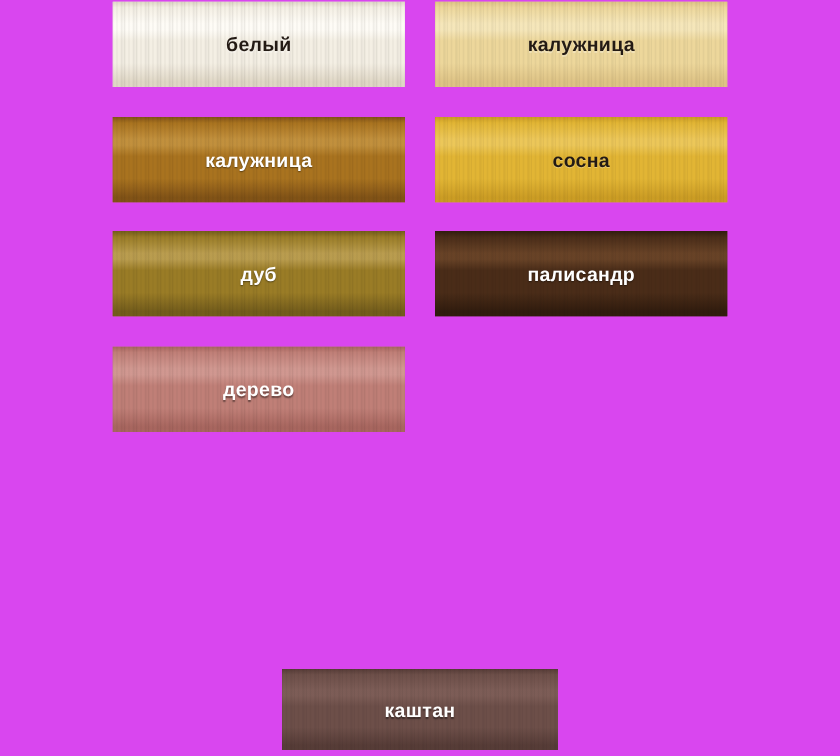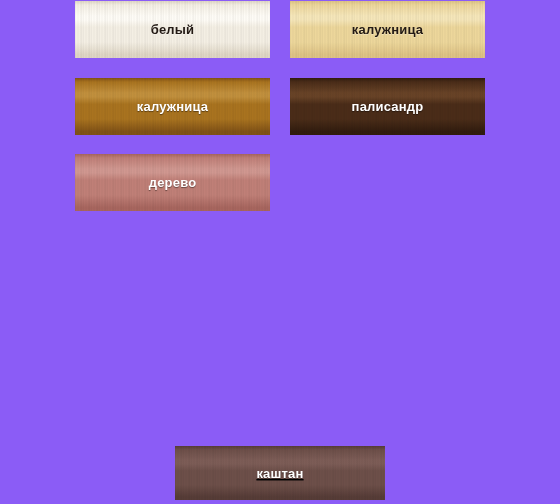--- a/index.html
+++ b/index.html
@@ -12,21 +12,21 @@
     height: 504px;
     background: #ffffff;
     font-family: "Liberation Sans", "DejaVu Sans", sans-serif;
     overflow: hidden;
   }
 
   .palette {
     position: relative;
     width: 560px;
     height: 504px;
-    background: #8b5cf6;
+    background: #d946ef;
   }
 
   .grid {
     position: absolute;
     left: 0;
     top: 0;
     width: 560px;
     height: 444px;
     display: grid;
     grid-template-columns: 195px 195px;
@@ -106,23 +106,22 @@
     position: absolute;
     left: 0;
     top: 446px;
     width: 560px;
     height: 58px;
     display: flex;
     justify-content: center;
     align-items: flex-start;
   }
   .last-row .swatch {
-    width: 210px;
+    width: 184px;
     height: 54px;
-    text-decoration: underline;
   }
 </style>
 </head>
 <body>
 
 <div class="palette">
 
   <div class="grid">
 
     <div class="swatch">
@@ -143,21 +142,33 @@
     <div class="swatch">
       <div class="wood" style="background: rgb(169, 115, 31);"></div>
       <div class="shade" style="background: linear-gradient(rgb(125, 79, 21) 0%, rgb(169, 115, 31) 7%, rgb(196, 147, 64) 26%, rgb(196, 147, 64) 33%, rgb(169, 115, 31) 46%, rgb(169, 115, 31) 72%, rgb(125, 79, 21) 94%, rgb(125, 79, 21) 100%); opacity: 0.9;"></div>
       <div class="grain"></div>
       <span class="label light">калужница</span>
     </div>
 
 
 
 
+    <div class="swatch">
+      <div class="wood" style="background: rgb(226, 181, 52);"></div>
+      <div class="shade" style="background: linear-gradient(rgb(201, 154, 34) 0%, rgb(226, 181, 52) 7%, rgb(237, 201, 93) 26%, rgb(237, 201, 93) 33%, rgb(226, 181, 52) 46%, rgb(226, 181, 52) 72%, rgb(201, 154, 34) 94%, rgb(201, 154, 34) 100%); opacity: 0.9;"></div>
+      <div class="grain"></div>
+      <span class="label dark">сосна</span>
+    </div>
 
+    <div class="swatch">
+      <div class="wood" style="background: rgb(154, 124, 38);"></div>
+      <div class="shade" style="background: linear-gradient(rgb(111, 89, 26) 0%, rgb(154, 124, 38) 7%, rgb(189, 160, 83) 26%, rgb(189, 160, 83) 33%, rgb(154, 124, 38) 46%, rgb(154, 124, 38) 72%, rgb(111, 89, 26) 94%, rgb(111, 89, 26) 100%); opacity: 0.9;"></div>
+      <div class="grain"></div>
+      <span class="label light">дуб</span>
+    </div>
 
     <div class="swatch">
       <div class="wood" style="background: rgb(74, 44, 24);"></div>
       <div class="shade" style="background: linear-gradient(rgb(46, 26, 13) 0%, rgb(74, 44, 24) 7%, rgb(107, 69, 40) 26%, rgb(107, 69, 40) 33%, rgb(74, 44, 24) 46%, rgb(74, 44, 24) 72%, rgb(46, 26, 13) 94%, rgb(46, 26, 13) 100%); opacity: 0.9;"></div>
       <div class="grain"></div>
       <span class="label light">палисандр</span>
     </div>
 
 
     <div class="swatch">

